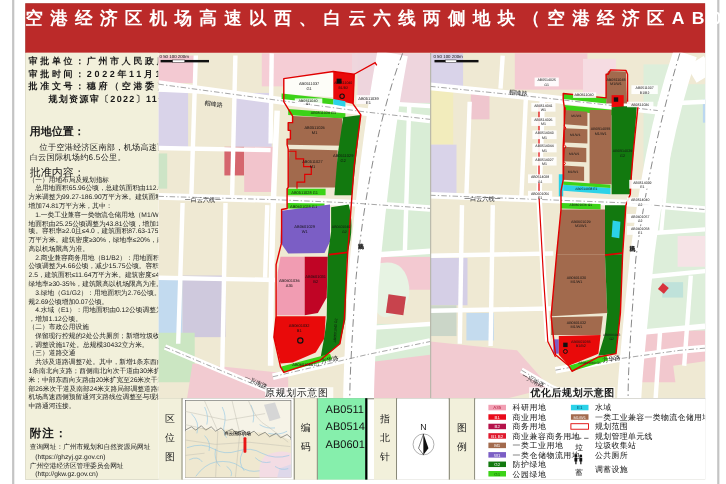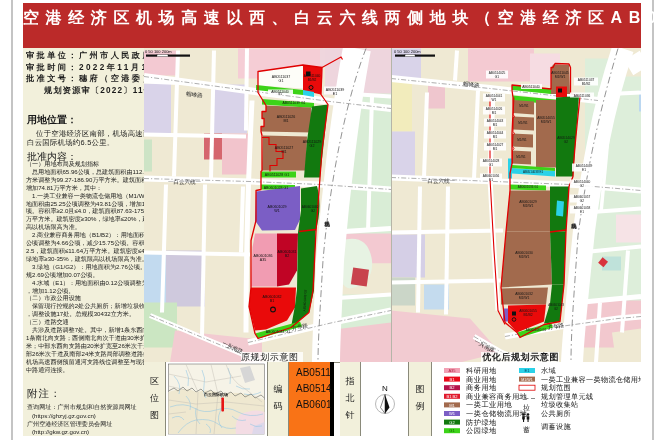--- a/index.html
+++ b/index.html
@@ -27,21 +27,21 @@
   <div class="abs cjk" style="left:3px;top:2.75px;width:118px;font-size:8.2px;font-weight:bold;letter-spacing:2.4px;line-height:11.5px;white-space:nowrap">审批单位：广州市人民政府<br>审批时间：2022年11月18日<br>批准文号：穗府（空港委）<br><span style="padding-left:18px"></span><span style="letter-spacing:1.2px">规划资源审〔2022〕11号</span></div>
 
   <div class="abs cjk" style="left:4px;top:65px;font-size:10px;font-weight:bold">用地位置：</div>
 
   <div class="abs cjk" style="left:4px;top:81px;width:115px;font-size:7.4px;letter-spacing:.25px;line-height:9px;white-space:nowrap"><span style="padding-left:9px"></span>位于空港经济区南部，机场高速西侧，距<br>白云国际机场约6.5公里。</div>
 
   <div class="abs cjk" style="left:4px;top:102px;font-size:10px;font-weight:normal">批准内容：</div>
 
   <div class="abs cjk" style="left:3px;top:112.5px;width:118px;font-size:6.1px;line-height:7.9px;white-space:nowrap">（一）用地布局及规划指标<br><span style="padding-left:6px"></span>总用地面积65.96公顷，总建筑面积由112.09万平<br>方米调整为99.27-186.90万平方米。建筑面积上限<br>增加74.81万平方米，其中：<br><span style="padding-left:6px"></span>1.一类工业兼容一类物流仓储用地（M1/W1）：用<br>地面积由25.25公顷调整为43.81公顷，增加18.56公<br>顷。容积率≥2.0且≤4.0，建筑面积87.63-175.26<br>万平方米。建筑密度≥30%，绿地率≤20%，建筑限<br>高以机场限高为准。<br><span style="padding-left:6px"></span>2.商业兼容商务用地（B1/B2）：用地面积由20.41<br>公顷调整为4.66公顷，减少15.75公顷。容积率≤<br>2.5，建筑面积≤11.64万平方米。建筑密度≤40%，<br>绿地率≥30-35%，建筑限高以机场限高为准。<br><span style="padding-left:6px"></span>3.绿地（G1/G2）：用地面积为2.76公顷。比现行控<br>规2.69公顷增加0.07公顷。<br><span style="padding-left:6px"></span>4.水域（E1）：用地面积由0.12公顷调整为1.24公顷<br>，增加1.12公顷。<br>（二）市政公用设施<br><span style="padding-left:6px"></span>保留现行控规的2处公共厕所；新增垃圾收集站3处<br>，调整设施17处。总规模30432立方米。<br>（三）道路交通<br><span style="padding-left:6px"></span>共涉及道路调整7处。其中，新增1条东西向支路和<br>1条南北向支路；西侧南北向次干道由30米扩宽至40<br>米；中部东西向支路由20米扩宽至26米次干道；北<br>部26米次干道及南部24米支路局部调整道路线位；<br>机场高速西侧预留通河支路线位调整至与现状为同<br>中路通河连接。</div>
 
-  <div class="abs cjk" style="left:4px;top:339.7px;font-size:10.5px;font-weight:normal;letter-spacing:1px">附注：</div>
+  <div class="abs cjk" style="left:4px;top:339.7px;font-size:10.5px;font-weight:bold;letter-spacing:1px">附注：</div>
 
   <div class="abs cjk" style="left:4px;top:355.9px;width:115px;font-size:6.1px;line-height:8.2px;white-space:nowrap">查询网址：广州市规划和自然资源局网址<br><span style="padding-left:5px"></span>(https://ghzyj.gz.gov.cn)<br>广州空港经济区管理委员会网址<br><span style="padding-left:5px"></span>(http://gkw.gz.gov.cn)</div>
 </div>
 
 <svg class="abs" style="left:144px;top:47.5px" width="247" height="314.5" viewBox="144 47.5 247 314.5" xmlns="http://www.w3.org/2000/svg" font-family="Liberation Sans,sans-serif">
 
 <rect x="144" y="47.5" width="247" height="314.5" fill="#efe9d3"></rect>
 
 <rect x="144" y="50" width="33" height="25" fill="#f3c9d2"></rect>
 
@@ -501,21 +501,21 @@
 
 <path d="M2.5,29 L8,26 L12,29 L17,25 L21,29 L26,26 L30,30 L35,27 L39,31 L45,28 L49,32 L55,29 L59,33 L65,30 L69,34 L75,31 L79,35 L85,32 L89,36 L95,33 L98.5,36" stroke="#7a7a72" stroke-width="0.7" fill="none"></path>
 
 <text x="38" y="33.5" font-size="4" fill="#222" font-weight="bold" font-family="Liberation Sans">白云国际机场</text>
 
 <rect x="55.4" y="35.5" width="2.6" height="14" rx="0.8" fill="#e81515"></rect>
 </svg>
 
 <div class="abs cjk" style="left:267px;top:362px;width:22px;height:74px;background:#f2f0db;border-left:1px solid #8a8a7a;border-right:1px solid #8a8a7a;font-size:9px;text-align:center;padding-top:19px;line-height:17px">编<br>码</div>
 
-<div class="abs" style="left:289px;top:362px;width:45px;height:74px;background:#f97316;border-right:4px solid #000000;color:#111;font-size:10px;line-height:16px;padding:3px 0 0 7px">AB0511<br>AB0514<br>AB0601</div>
+<div class="abs" style="left:289px;top:362px;width:45px;height:74px;background:#86efac;border-right:2px solid #000000;color:#111;font-size:10px;line-height:16px;padding:3px 0 0 7px">AB0511<br>AB0514<br>AB0601</div>
 
 <div class="abs cjk" style="left:340px;top:362px;width:21px;height:74px;background:#f2f0db;border-right:1px solid #8a8a7a;font-size:9px;text-align:center;padding-top:11px;line-height:17px">指<br>北<br>针</div>
 
 <svg class="abs" style="left:361px;top:362px" width="47" height="74" viewBox="0 0 47 74" xmlns="http://www.w3.org/2000/svg">
 <rect width="47" height="74" fill="#fff"></rect>
 
 <circle cx="24" cy="42" r="9.5" fill="none" stroke="#999" stroke-width="0.7"></circle>
 
 <polygon points="24,32.5 28.5,45.5 24,51.5" fill="#111"></polygon>
 

